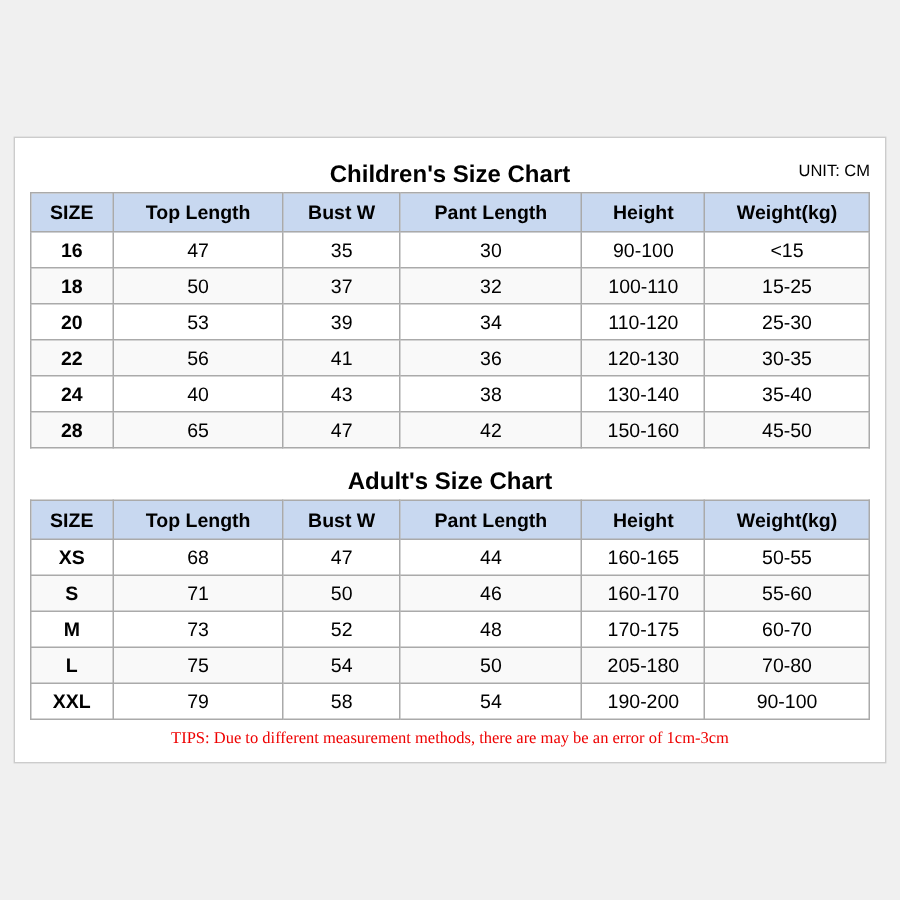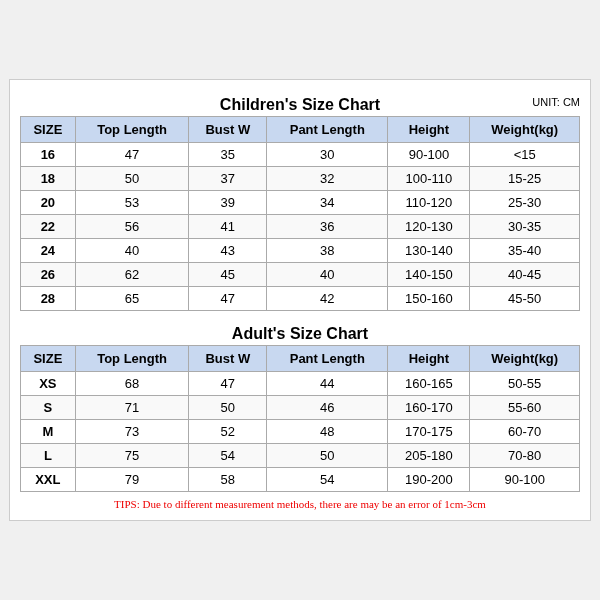--- a/index.html
+++ b/index.html
@@ -117,28 +117,20 @@
         </tr>
         <tr>
           <td class="size-col">24</td>
           <td>40</td>
           <td>43</td>
           <td>38</td>
           <td>130-140</td>
           <td>35-40</td>
         </tr>
         <tr>
-          <td class="size-col">26</td>
-          <td>62</td>
-          <td>45</td>
-          <td>40</td>
-          <td>140-150</td>
-          <td>40-45</td>
-        </tr>
-        <tr>
           <td class="size-col">28</td>
           <td>65</td>
           <td>47</td>
           <td>42</td>
           <td>150-160</td>
           <td>45-50</td>
         </tr>
       </tbody>
   </table>
 

